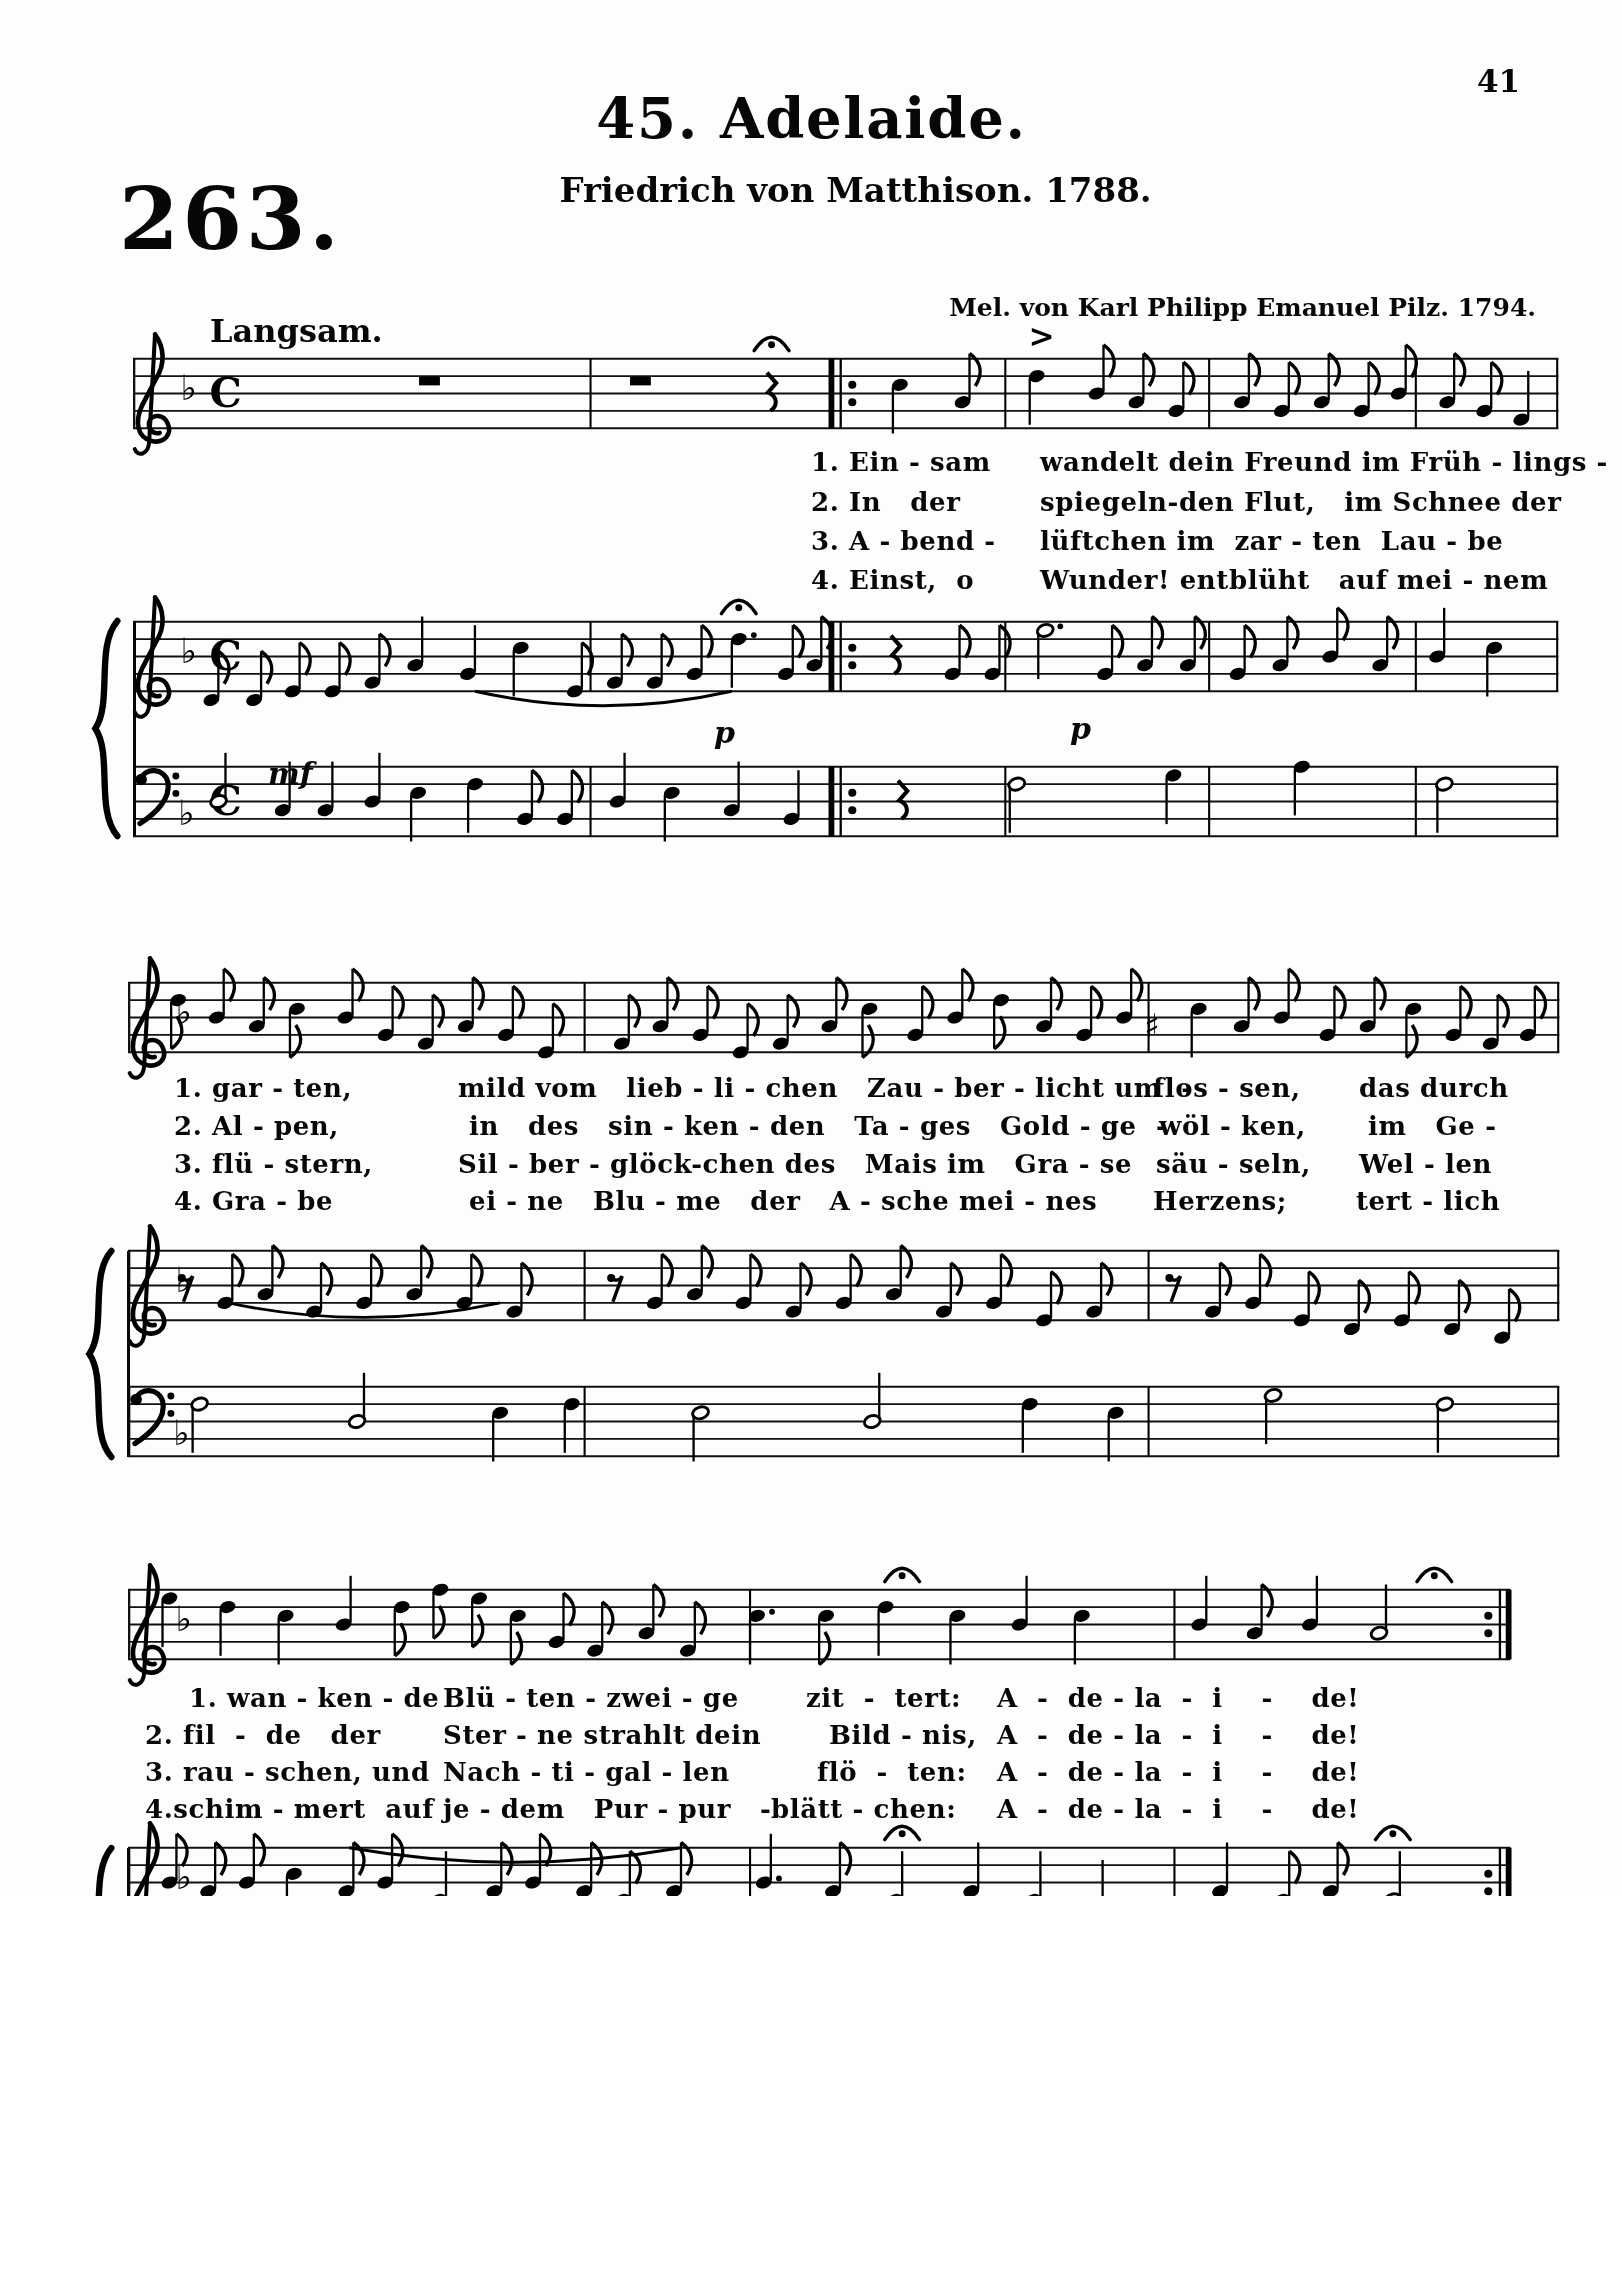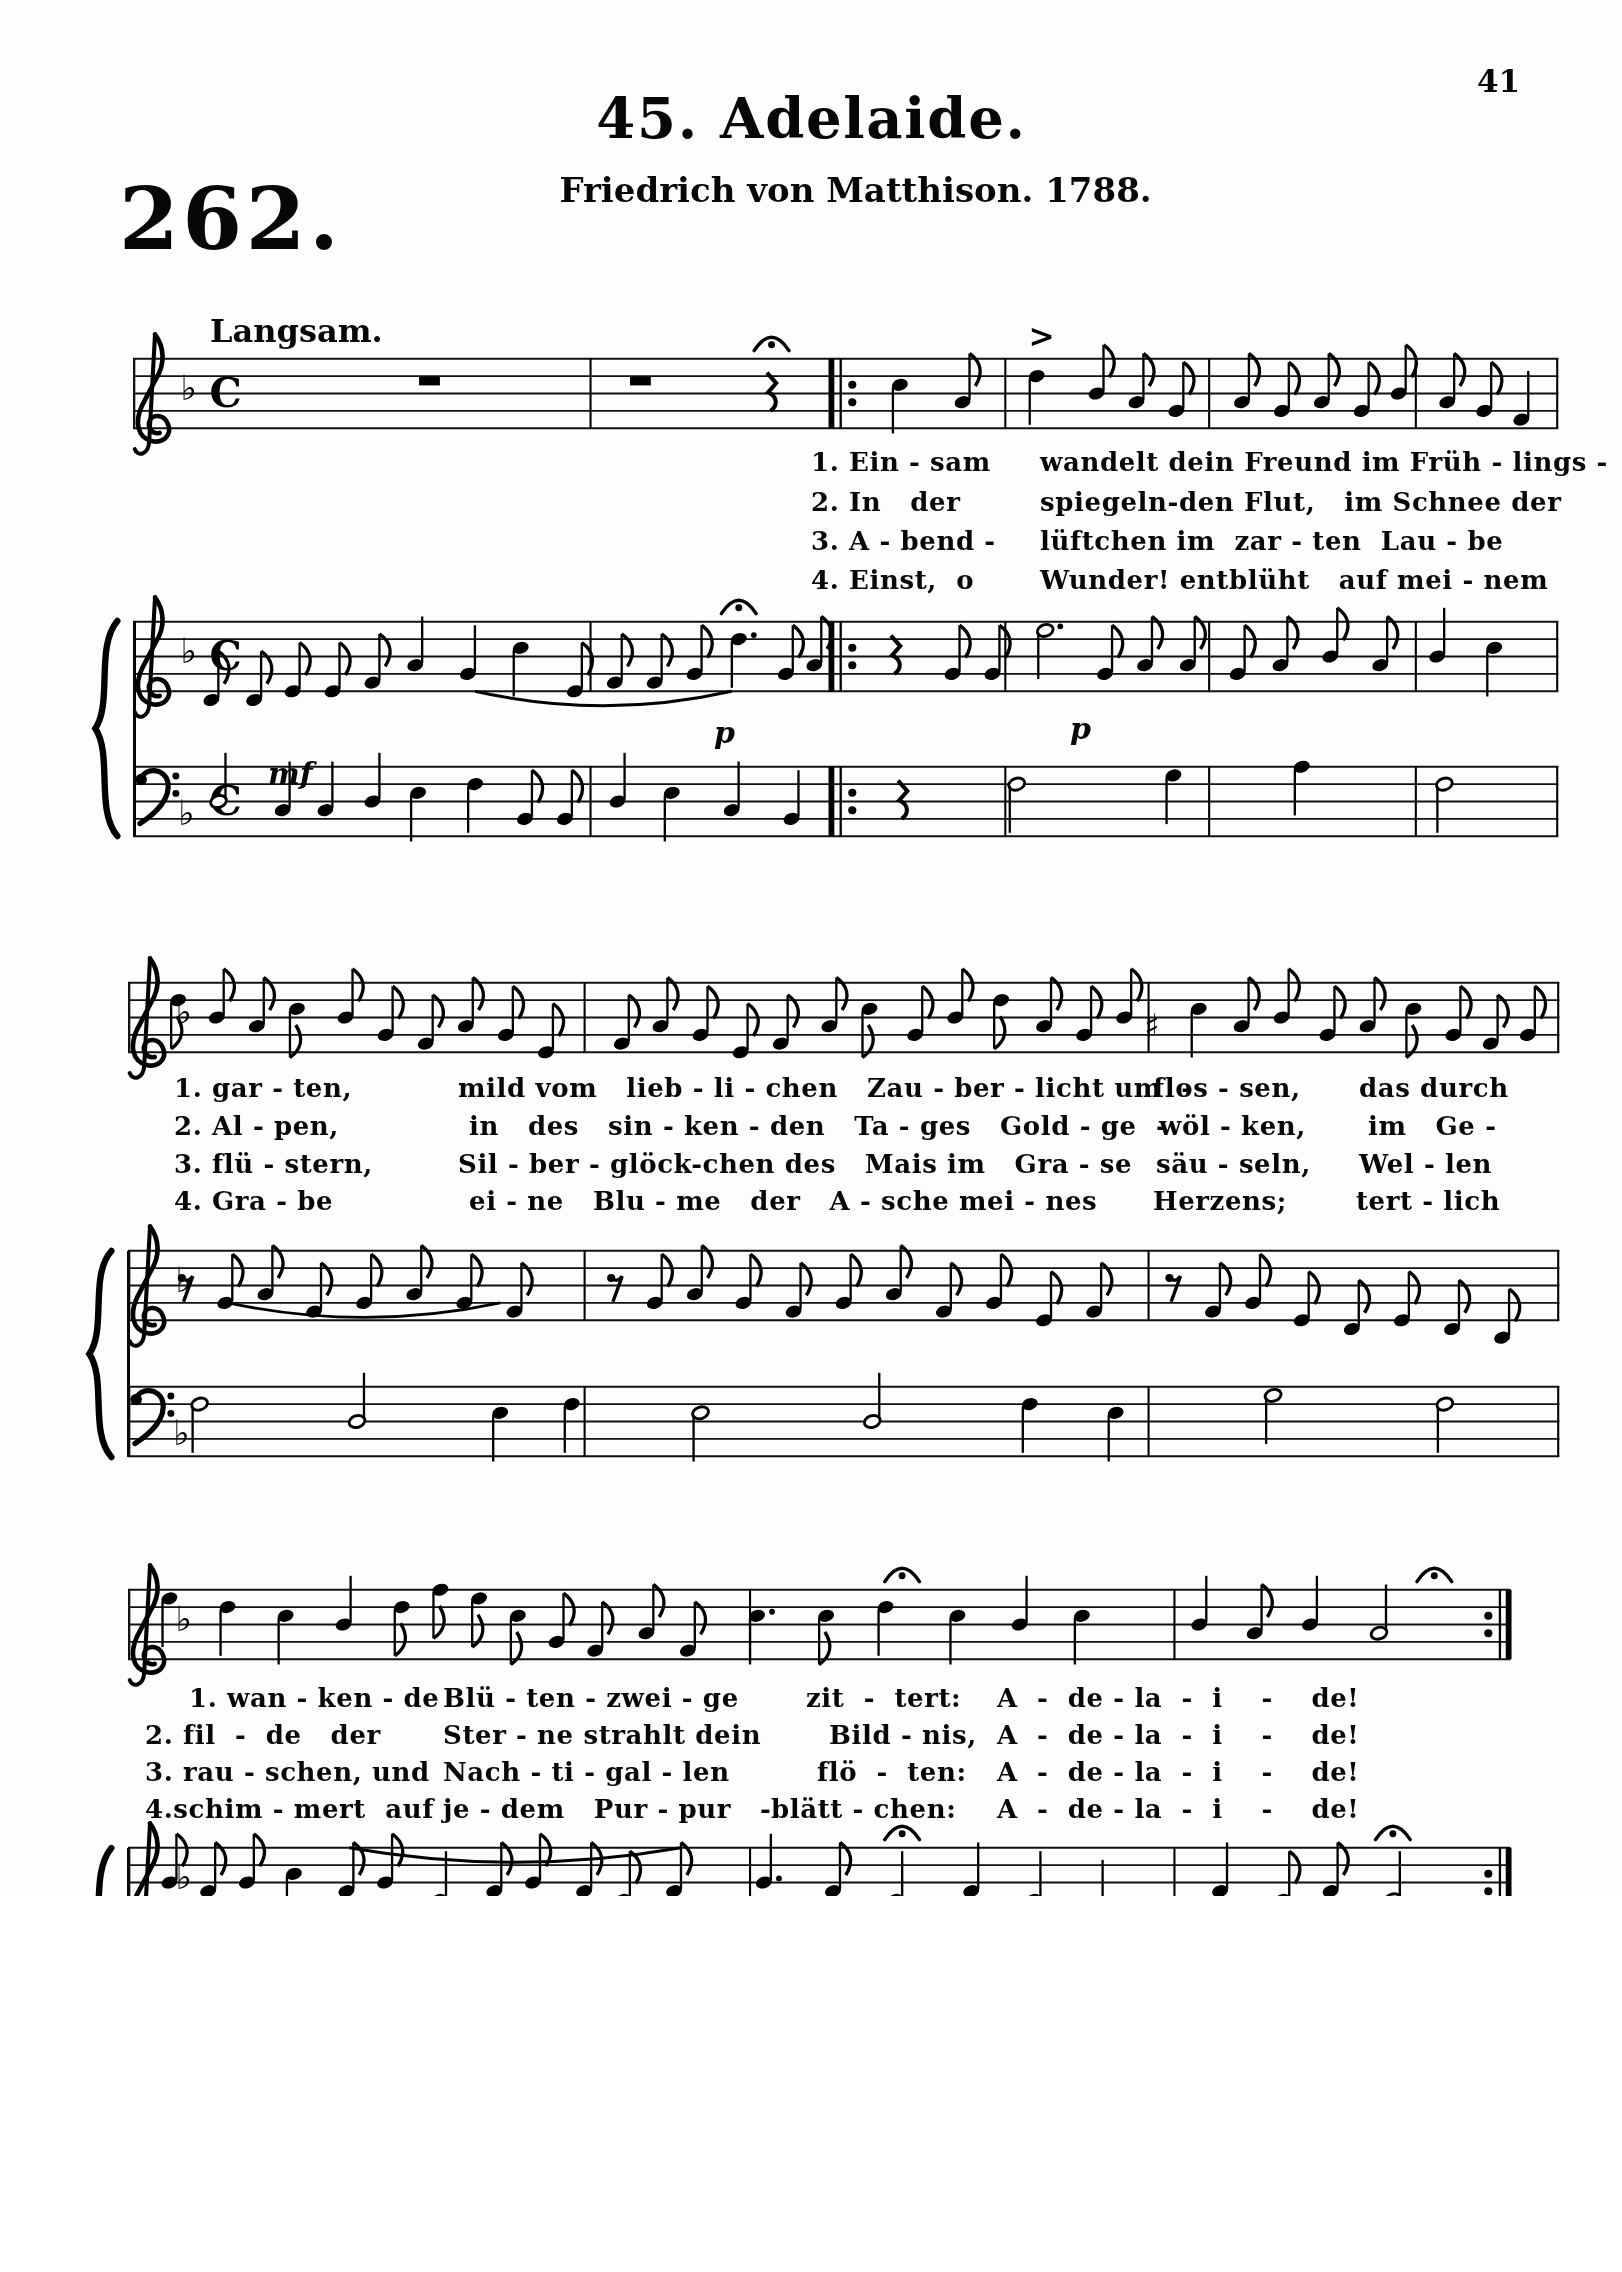--- a/index.html
+++ b/index.html
@@ -19,21 +19,22 @@
   .vline{position:absolute;width:2.9px;background:#070707;}
   svg{position:absolute;overflow:visible;}
 </style>
 </head>
 <body>
 
 <div class="page">
   <div class="abs pageno">41</div>
   <div class="abs title">45. Adelaide.</div>
   <div class="abs author">Friedrich von Matthison. 1788.</div>
-  <div class="abs bignum">262.</div>
+  <div class="abs bignum">263.</div>
+  <div class="abs melody">Mel. von Karl Philipp Emanuel Pilz. 1794.</div>
   <div class="abs tempo">Langsam.</div>
 
   <div id="score">
       <svg width="1430" height="209" style="left: 133px; top: 289px;" viewBox="0 0 2468 360">
         <line x1="0" y1="120" x2="2460" y2="120" stroke="#111" stroke-width="3.4"></line>
         <line x1="0" y1="150" x2="2460" y2="150" stroke="#111" stroke-width="3.4"></line>
         <line x1="0" y1="180" x2="2460" y2="180" stroke="#111" stroke-width="3.4"></line>
         <line x1="0" y1="210" x2="2460" y2="210" stroke="#111" stroke-width="3.4"></line>
         <line x1="0" y1="240" x2="2460" y2="240" stroke="#111" stroke-width="3.4"></line>
         <line x1="2" y1="120" x2="2" y2="240" stroke="#111" stroke-width="4"></line>

